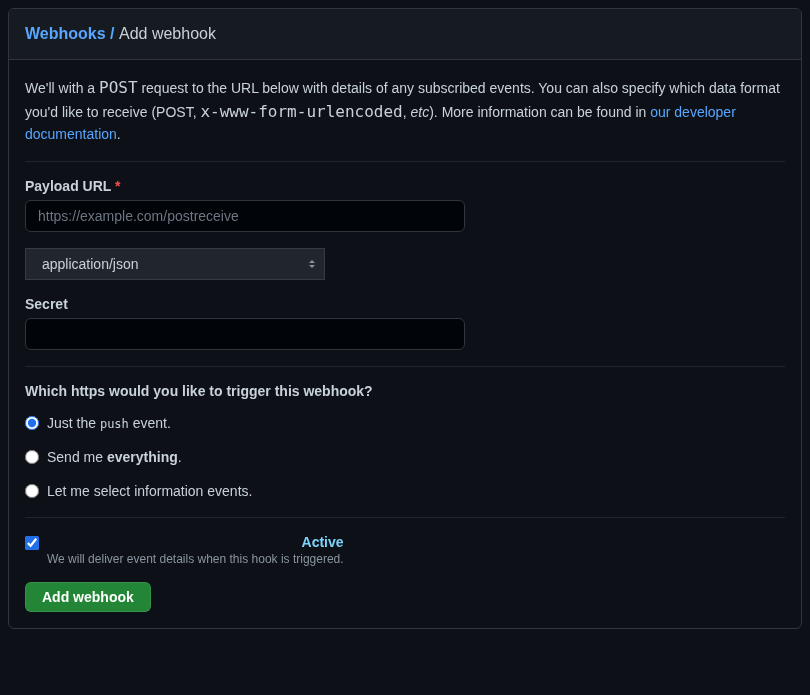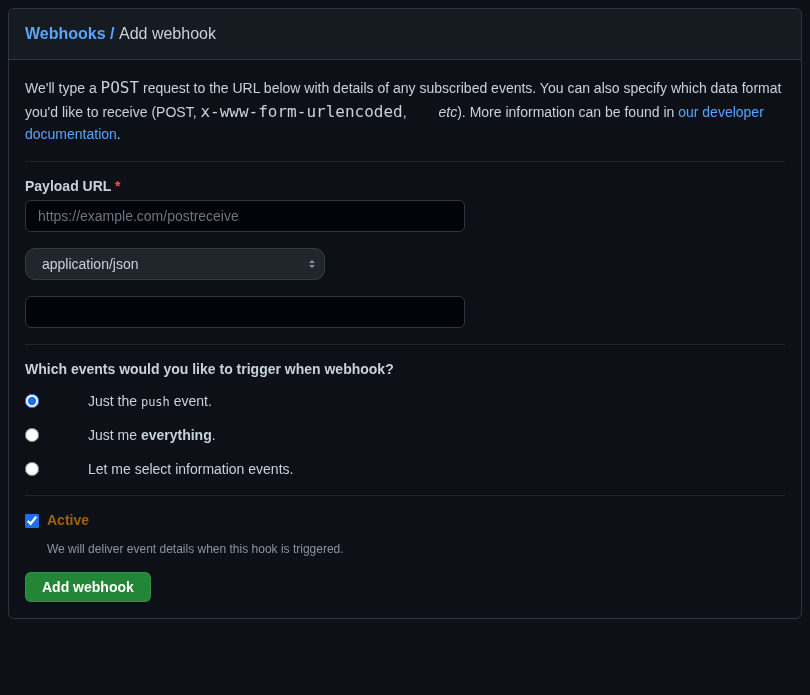--- a/index.html
+++ b/index.html
@@ -50,21 +50,20 @@
     }
     .intro a {
       color: #58a6ff;
       text-decoration: none;
     }
     .intro code {
       font-family: ui-monospace, SFMono-Regular, Menlo, Monaco, Consolas, monospace;
       font-size: 16px;
     }
     .intro em {
-      margin-left: 28px;
     }
     hr {
       border: none;
       border-top: 1px solid #21262d;
       margin: 0 0 16px 0;
     }
     .form-group {
       margin-bottom: 16px;
     }
     .form-label {
@@ -93,21 +92,21 @@
     }
     .form-select-wrap {
       position: relative;
       width: 300px;
     }
     .form-select {
       width: 100%;
       padding: 5px 32px 5px 16px;
       background: #21262d;
       border: 1px solid #363b42;
-      border-radius: 10px;
+      border-radius: 0;
       color: #c9d1d9;
       font-size: 14px;
       line-height: 20px;
       height: 32px;
       appearance: none;
       -webkit-appearance: none;
       cursor: pointer;
     }
     .select-caret {
       position: absolute;
@@ -149,21 +148,20 @@
       margin-bottom: 16px;
     }
     input[type="radio"] {
       width: 14px;
       height: 14px;
       accent-color: #1f6feb;
       cursor: pointer;
     }
     .radio-label {
       cursor: pointer;
-      margin-left: 41px;
     }
     .radio-label code {
       font-family: ui-monospace, SFMono-Regular, Menlo, Monaco, Consolas, monospace;
       font-size: 12px;
     }
     .check-row {
       display: flex;
       align-items: flex-start;
       gap: 8px;
       margin-bottom: 16px;
@@ -174,26 +172,27 @@
       accent-color: #1f6feb;
       cursor: pointer;
       margin-top: 2px;
     }
     .check-body {
       display: flex;
       flex-direction: column;
     }
     .check-title {
       font-weight: 600;
-      color: #a16207;
+      color: #7dd3fc;
+      text-align: right;
     }
     .check-note {
       color: #8b949e;
       font-size: 12px;
-      margin-top: 14px;
+      margin-top: 2px;
     }
     .btn-primary {
       background: #238636;
       color: #ffffff;
       border: 1px solid rgba(240,246,252,0.1);
       border-radius: 6px;
       padding: 6px 16px;
       font-size: 14px;
       font-weight: 600;
       cursor: pointer;
@@ -203,21 +202,21 @@
 <body>
 
 <div class="panel">
   <div class="panel-header">
     <a href="#">Webhooks</a>
     <span class="sep"> <span>/</span> </span>
     <span class="current">Add webhook</span>
   </div>
   <div class="panel-body">
     <p class="intro">
-      <span>We'll type a </span><code>POST</code><span> request to the URL below with details of any subscribed events. You can also specify which data format you'd like to receive (POST, </span><code>x-www-form-urlencoded</code><span>, </span><em>etc</em><span>). More information can be found in </span><a href="#">our developer documentation</a><span>.</span>
+      <span>We'll with a </span><code>POST</code><span> request to the URL below with details of any subscribed events. You can also specify which data format you'd like to receive (POST, </span><code>x-www-form-urlencoded</code><span>, </span><em>etc</em><span>). More information can be found in </span><a href="#">our developer documentation</a><span>.</span>
     </p>
     <hr>
 
     <div class="form-group">
       <label class="form-label">
         <span>Payload URL</span> <span class="required">*</span>
       </label>
       <input type="text" class="form-input" placeholder="https://example.com/postreceive" style="">
     </div>
 
@@ -227,38 +226,39 @@
           <option>application/json</option>
         </select>
         <span class="select-caret">
           <span class="caret-up"></span>
           <span class="caret-down"></span>
         </span>
       </div>
     </div>
 
     <div class="form-group">
+      <label class="form-label">Secret</label>
       <input type="password" class="form-input" style="">
     </div>
 
     <hr>
 
-    <div class="events-title">Which events would you like to trigger when webhook?</div>
+    <div class="events-title">Which https would you like to trigger this webhook?</div>
 
     <div class="radio-row">
       <input type="radio" name="events" checked="" style="">
       <label class="radio-label">
         <span>Just the </span><code>push</code><span> event.</span>
       </label>
     </div>
 
     <div class="radio-row">
       <input type="radio" name="events" style="">
       <label class="radio-label">
-        <span>Just me </span><strong>everything</strong><span>.</span>
+        <span>Send me </span><strong>everything</strong><span>.</span>
       </label>
     </div>
 
     <div class="radio-row">
       <input type="radio" name="events" style="">
       <label class="radio-label">Let me select information events.</label>
     </div>
 
     <hr>
 

